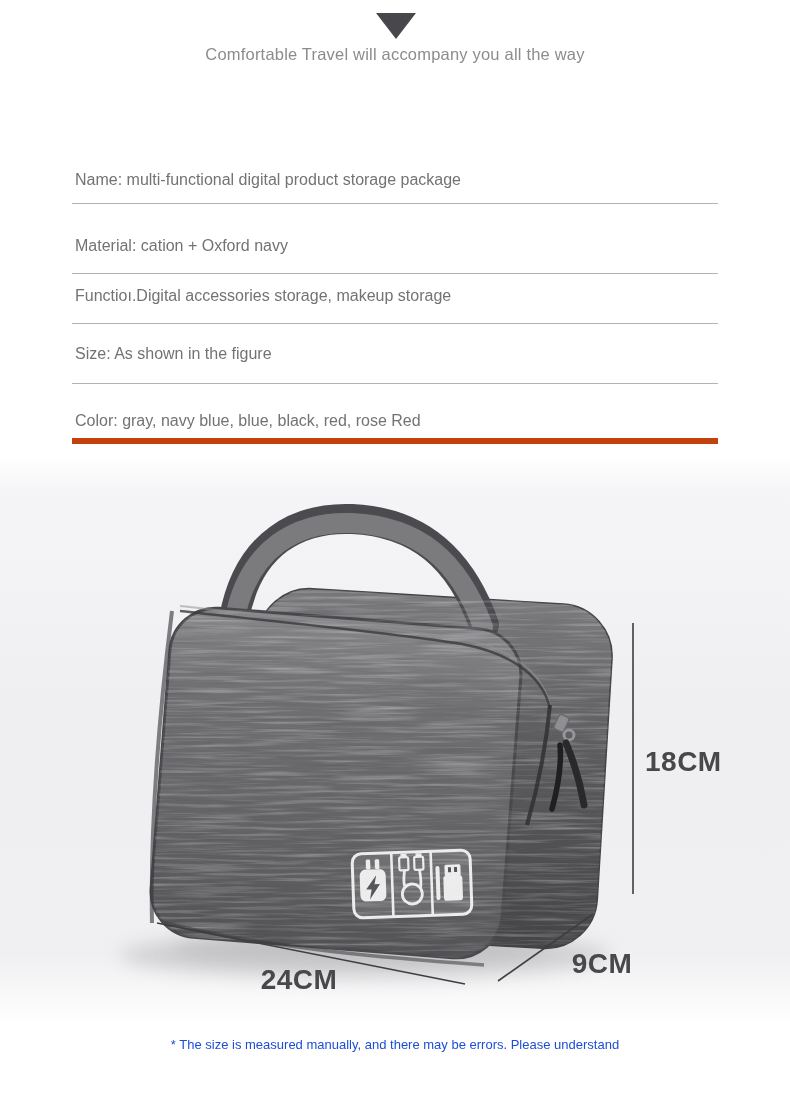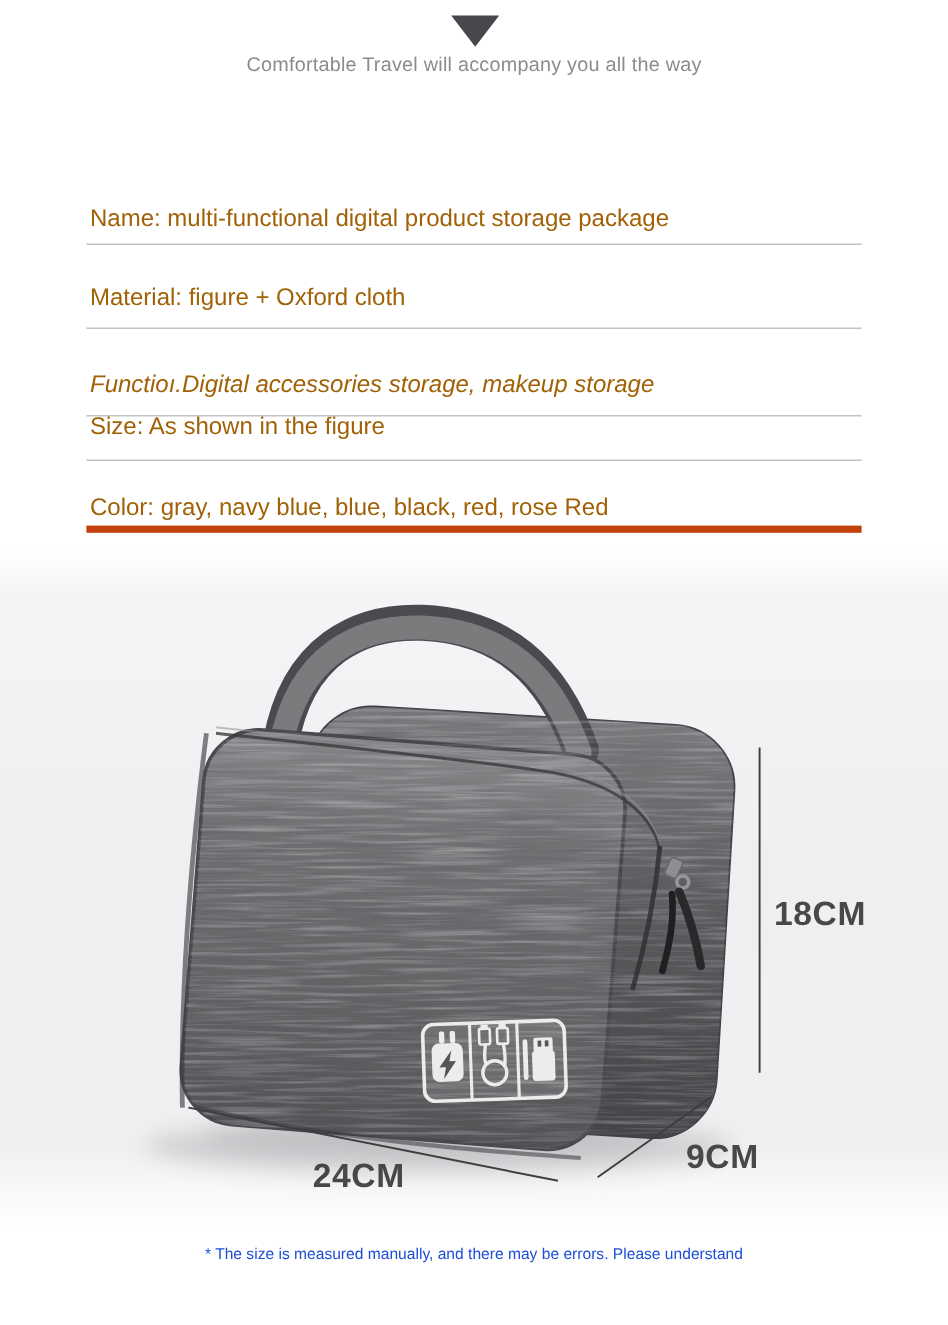--- a/index.html
+++ b/index.html
@@ -16,25 +16,25 @@
     border-top:26px solid #48474b;
   }
   .tagline{
     position:absolute;top:34px;left:0;width:100%;text-align:center;
     font-size:16.5px;color:#8c8c8c;letter-spacing:.2px;
   }
   
   .specs{position:absolute;left:72px;top:0;width:646px;}
   .spec-row{
     position:absolute;left:0;width:646px;padding-left:3px;box-sizing:border-box;
-    font-size:20px;color:#a16207;border-bottom:1px solid #b3b3b3;
+    font-size:16px;color:#737373;border-bottom:1px solid #b3b3b3;
   }
   .spec-row.r0{top:160px;height:33px;}
   .spec-row.r1{top:226px;height:37px;}
-  .spec-row.r2{top:299px;height:37px;font-style:italic;}
+  .spec-row.r2{top:276px;height:37px;}
   .spec-row.r3{top:334px;height:39px;}
   .spec-row.r4{top:401px;height:32px;border-bottom:6px solid #c2410c;}
   
   .photo{
     position:absolute;left:0;top:446px;width:790px;height:566px;
     background:linear-gradient(180deg,#ffffff 0%,#f5f5f7 6%,#efeff1 45%,#f0f0f2 88%,#ffffff 100%);
     text-align:center;
   }
   .photo svg{display:block;}
   
@@ -50,21 +50,21 @@
 </head>
 <body>
 
 <div class="page">
 
   <div class="tri-down"></div>
   <div class="tagline">Comfortable Travel will accompany you all the way</div>
 
   <div class="specs">
     <div class="spec-row r0">Name: multi-functional digital product storage package</div>
-    <div class="spec-row r1">Material: figure + Oxford cloth</div>
+    <div class="spec-row r1">Material: cation + Oxford navy</div>
     <div class="spec-row r2">Functioı.Digital accessories storage, makeup storage</div>
     <div class="spec-row r3">Size: As shown in the figure</div>
     <div class="spec-row r4">Color: gray, navy blue, blue, black, red, rose Red</div>
   </div>
 
   <div class="photo">
     <svg width="790" height="566" viewBox="0 0 790 566">
       <defs>
         <linearGradient id="frontGrad" x1="0" y1="0" x2="0" y2="1">
           <stop offset="0" stop-color="#868588"></stop>

